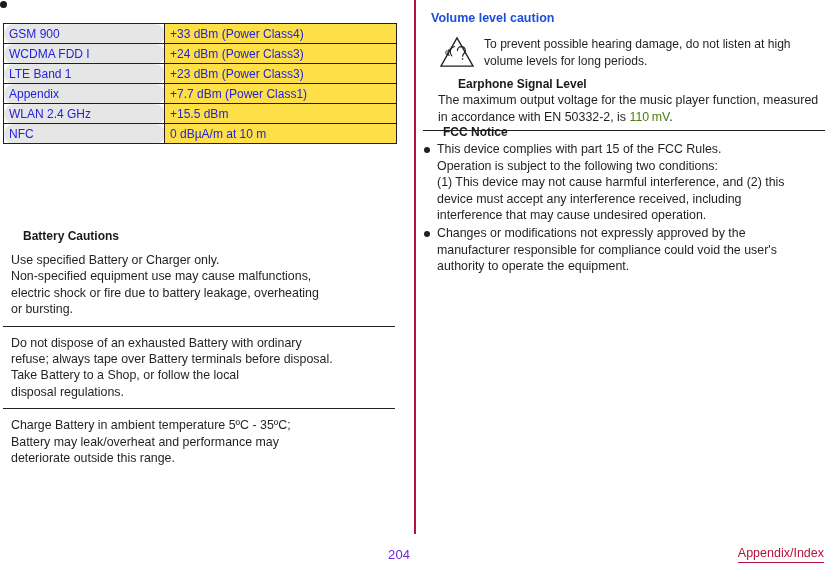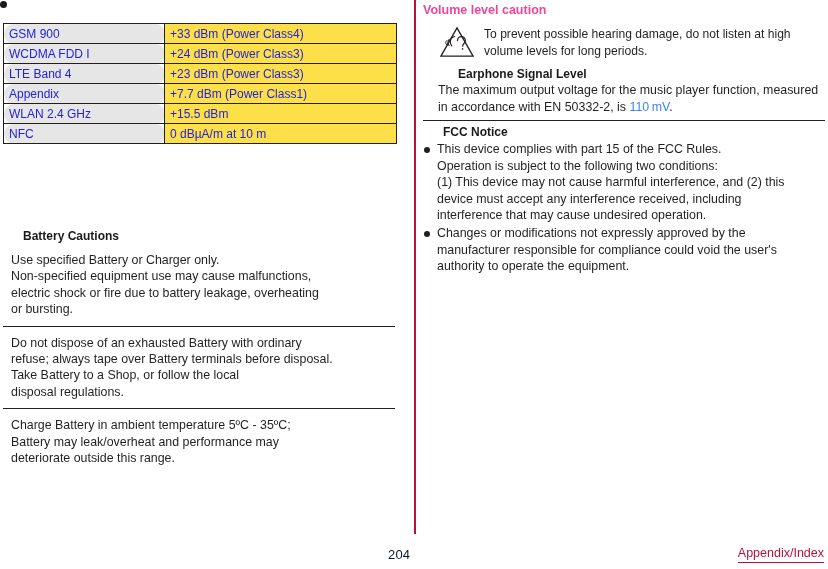--- a/index.html
+++ b/index.html
@@ -66,23 +66,23 @@
     border-radius: 50%;
     background: #1a1a1a;
     margin-right: 5px;
     flex: 0 0 auto;
     position: relative;
     top: -1px;
   }
   .sec-head {
     font-size: 12.5px;
     font-weight: bold;
-    color: #ec4899;
+    color: #1d4ed8;
     line-height: 16px;
-    margin: 0;
+    margin: 8px;
   }
   .sub-head {
     font-size: 12px;
     font-weight: bold;
     color: #1a1a1a;
     line-height: 16px;
     margin: 0;
     padding-left: 20px;
   }
 
@@ -169,21 +169,21 @@
   .indent-text {
     font-size: 12.4px;
     line-height: 16.6px;
     color: #231f20;
     margin: 0 0 0 15px;
   }
   .ear-head {
     margin: 7px 0 0 15px;
   }
   .blue {
-    color: #3b82f6;
+    color: #4d7c0f;
   }
 
   .fcc-block {
     position: absolute;
     left: 0;
     top: 124px;
     width: 402px;
   }
   .fcc-list {
     margin: 0;
@@ -214,21 +214,21 @@
     left: 0;
     top: 534px;
     width: 828px;
     height: 35px;
   }
   .page-no {
     position: absolute;
     left: 388px;
     top: 13px;
     font-size: 13px;
-    color: #0f172a;
+    color: #6d28d9;
     letter-spacing: 0.2px;
   }
   .appendix {
     position: absolute;
     right: 4px;
     top: 12px;
     font-size: 12.5px;
     color: #b4123c;
     border-bottom: 1.5px solid #b4123c;
     padding-bottom: 1px;
@@ -252,21 +252,21 @@
       <tbody>
         <tr>
           <td class="k">GSM 900</td>
           <td class="v">+33 dBm (Power Class4)</td>
         </tr>
         <tr>
           <td class="k">WCDMA FDD I</td>
           <td class="v">+24 dBm (Power Class3)</td>
         </tr>
         <tr>
-          <td class="k">LTE Band 4</td>
+          <td class="k">LTE Band 1</td>
           <td class="v">+23 dBm (Power Class3)</td>
         </tr>
         <tr>
           <td class="k">Appendix</td>
           <td class="v">+7.7 dBm (Power Class1)</td>
         </tr>
         <tr>
           <td class="k">WLAN 2.4 GHz</td>
           <td class="v">+15.5 dBm</td>
         </tr>

